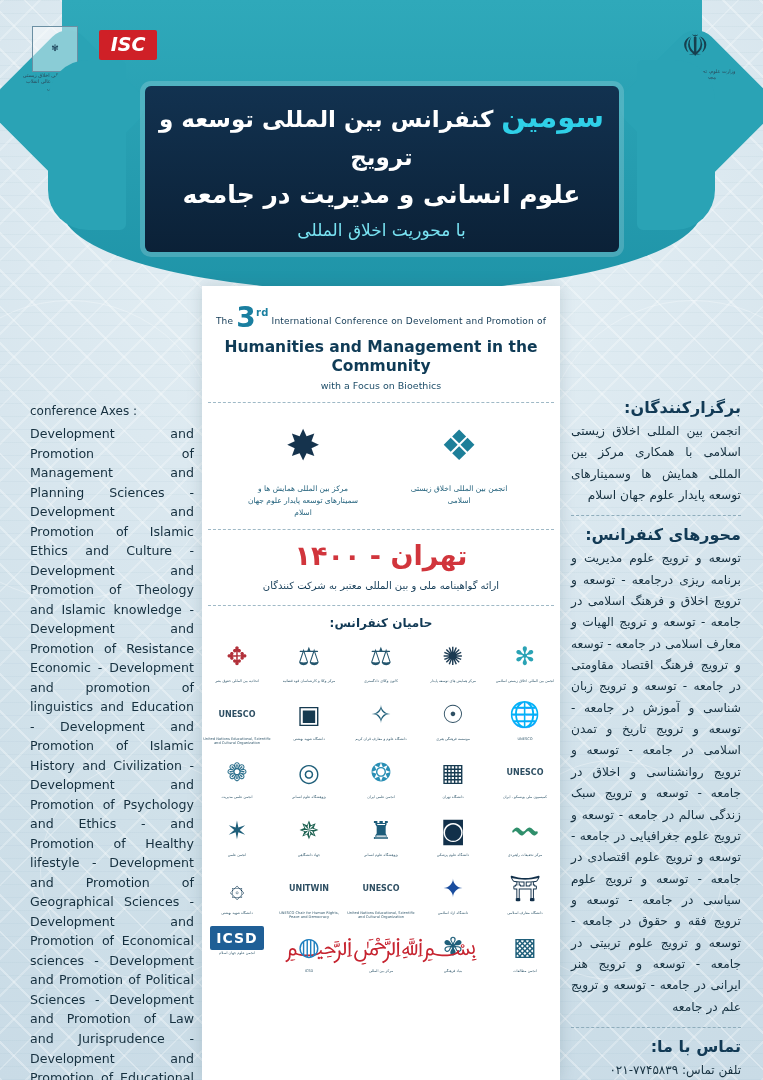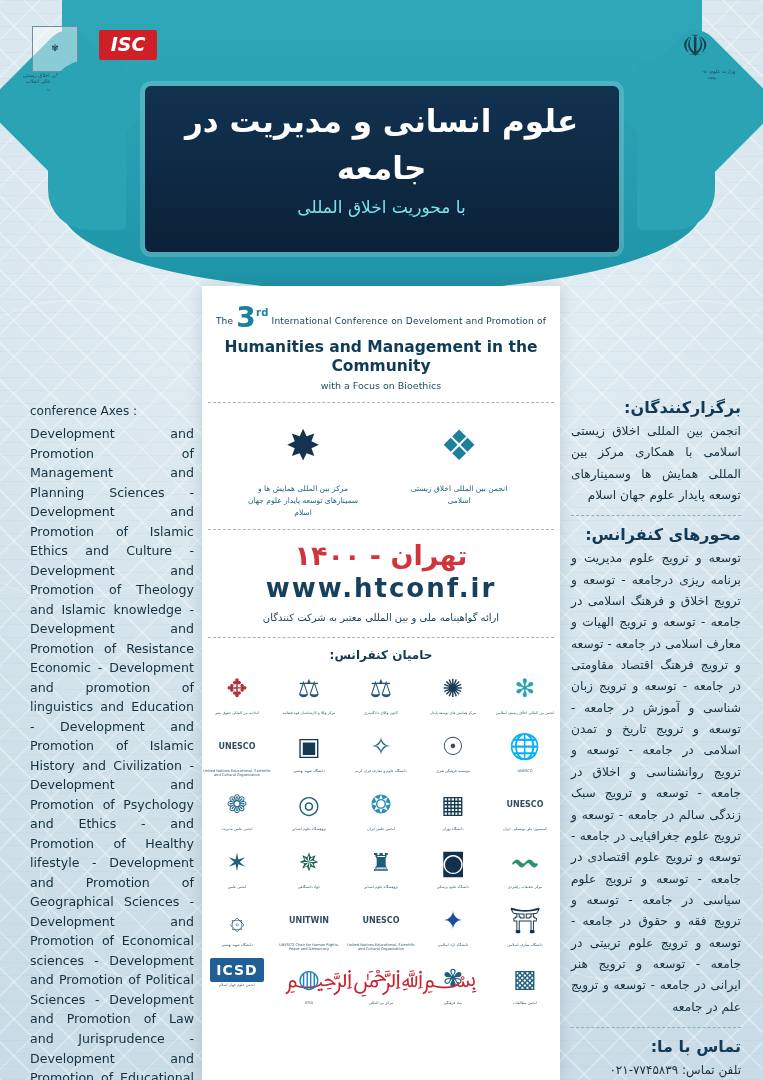--- a/index.html
+++ b/index.html
@@ -80,21 +80,21 @@
     position: absolute;
     top: 96px; left: 50%; transform: translateX(-50%);
     width: 470px;
     text-align: center;
     z-index: 6;
     color: #ffffff;
     direction: rtl;
   }
   .fa-line1 { font-size: 23px; font-weight: bold; letter-spacing: .5px; line-height: 1.5; }
   .fa-line1 .accent { color: #2fd0e8; font-size: 29px; }
-  .fa-line2 { font-size: 31px; font-weight: bold; line-height: 1.5; margin-top: 2px; }
+  .fa-line2 { font-size: 25px; font-weight: bold; line-height: 1.5; margin-top: 2px; }
   .fa-line3 { font-size: 17px; color: #79e3f2; margin-top: 6px; }
 
   
   .logo-box {
     position: absolute;
     display: flex; flex-direction: column; align-items: center;
     font-size: 5px; color: #2b4a5c; text-align: center; line-height: 1.25;
   }
   .logo-emblem {
     width: 46px; height: 46px;
@@ -207,20 +207,24 @@
   <div class="bg-medallion" style="width:300px;height:300px;right:-80px;top:300px;"></div>
   <div class="bg-medallion" style="width:220px;height:220px;left:40px;top:760px;"></div>
   <div class="bg-medallion" style="width:220px;height:220px;right:40px;top:760px;"></div>
 
   <div class="teal-frame"></div>
   <div class="teal-arch-l"></div>
   <div class="teal-arch-r"></div>
   <div class="teal-inner"></div>
 
   <div class="fa-title">
+    <div class="fa-line1">
+      <span class="accent">سومین</span>
+      <span>کنفرانس بین المللی توسعه و ترویج</span>
+    </div>
     <div class="fa-line2">علوم انسانی و مدیریت در جامعه</div>
     <div class="fa-line3">با محوریت اخلاق المللی</div>
   </div>
 
   <div class="logo-box" style="left:22px; top:26px; width:66px;">
     <div class="logo-emblem">✾</div>
     <div>انجمن بین المللی اخلاق زیستی اسلامی
 شورای عالی انقلاب فرهنگی</div>
   </div>
   <div class="logo-box" style="left:96px; top:30px; width:64px;">
@@ -254,21 +258,20 @@
       <div class="org-logo">
         <div class="org-mark navy">✸</div>
         <div class="org-cap">مرکز بین المللی همایش ها و سمینارهای
 توسعه پایدار علوم جهان اسلام</div>
       </div>
     </div>
 
     <hr class="hr-dash">
 
     <div class="city-year">تهران - ۱۴۰۰</div>
-    <div class="website">www.htconf.ir</div>
     <div class="cert-note">ارائه گواهینامه ملی و بین المللی معتبر به
 شرکت کنندگان</div>
 
     <hr class="hr-dash">
 
     <div class="sponsors-title">حامیان کنفرانس:</div>
 
     <div class="sponsor-grid">
       <div class="sp">
           <div class="sp-mark" style="color:#2aa3b5">✻</div>

